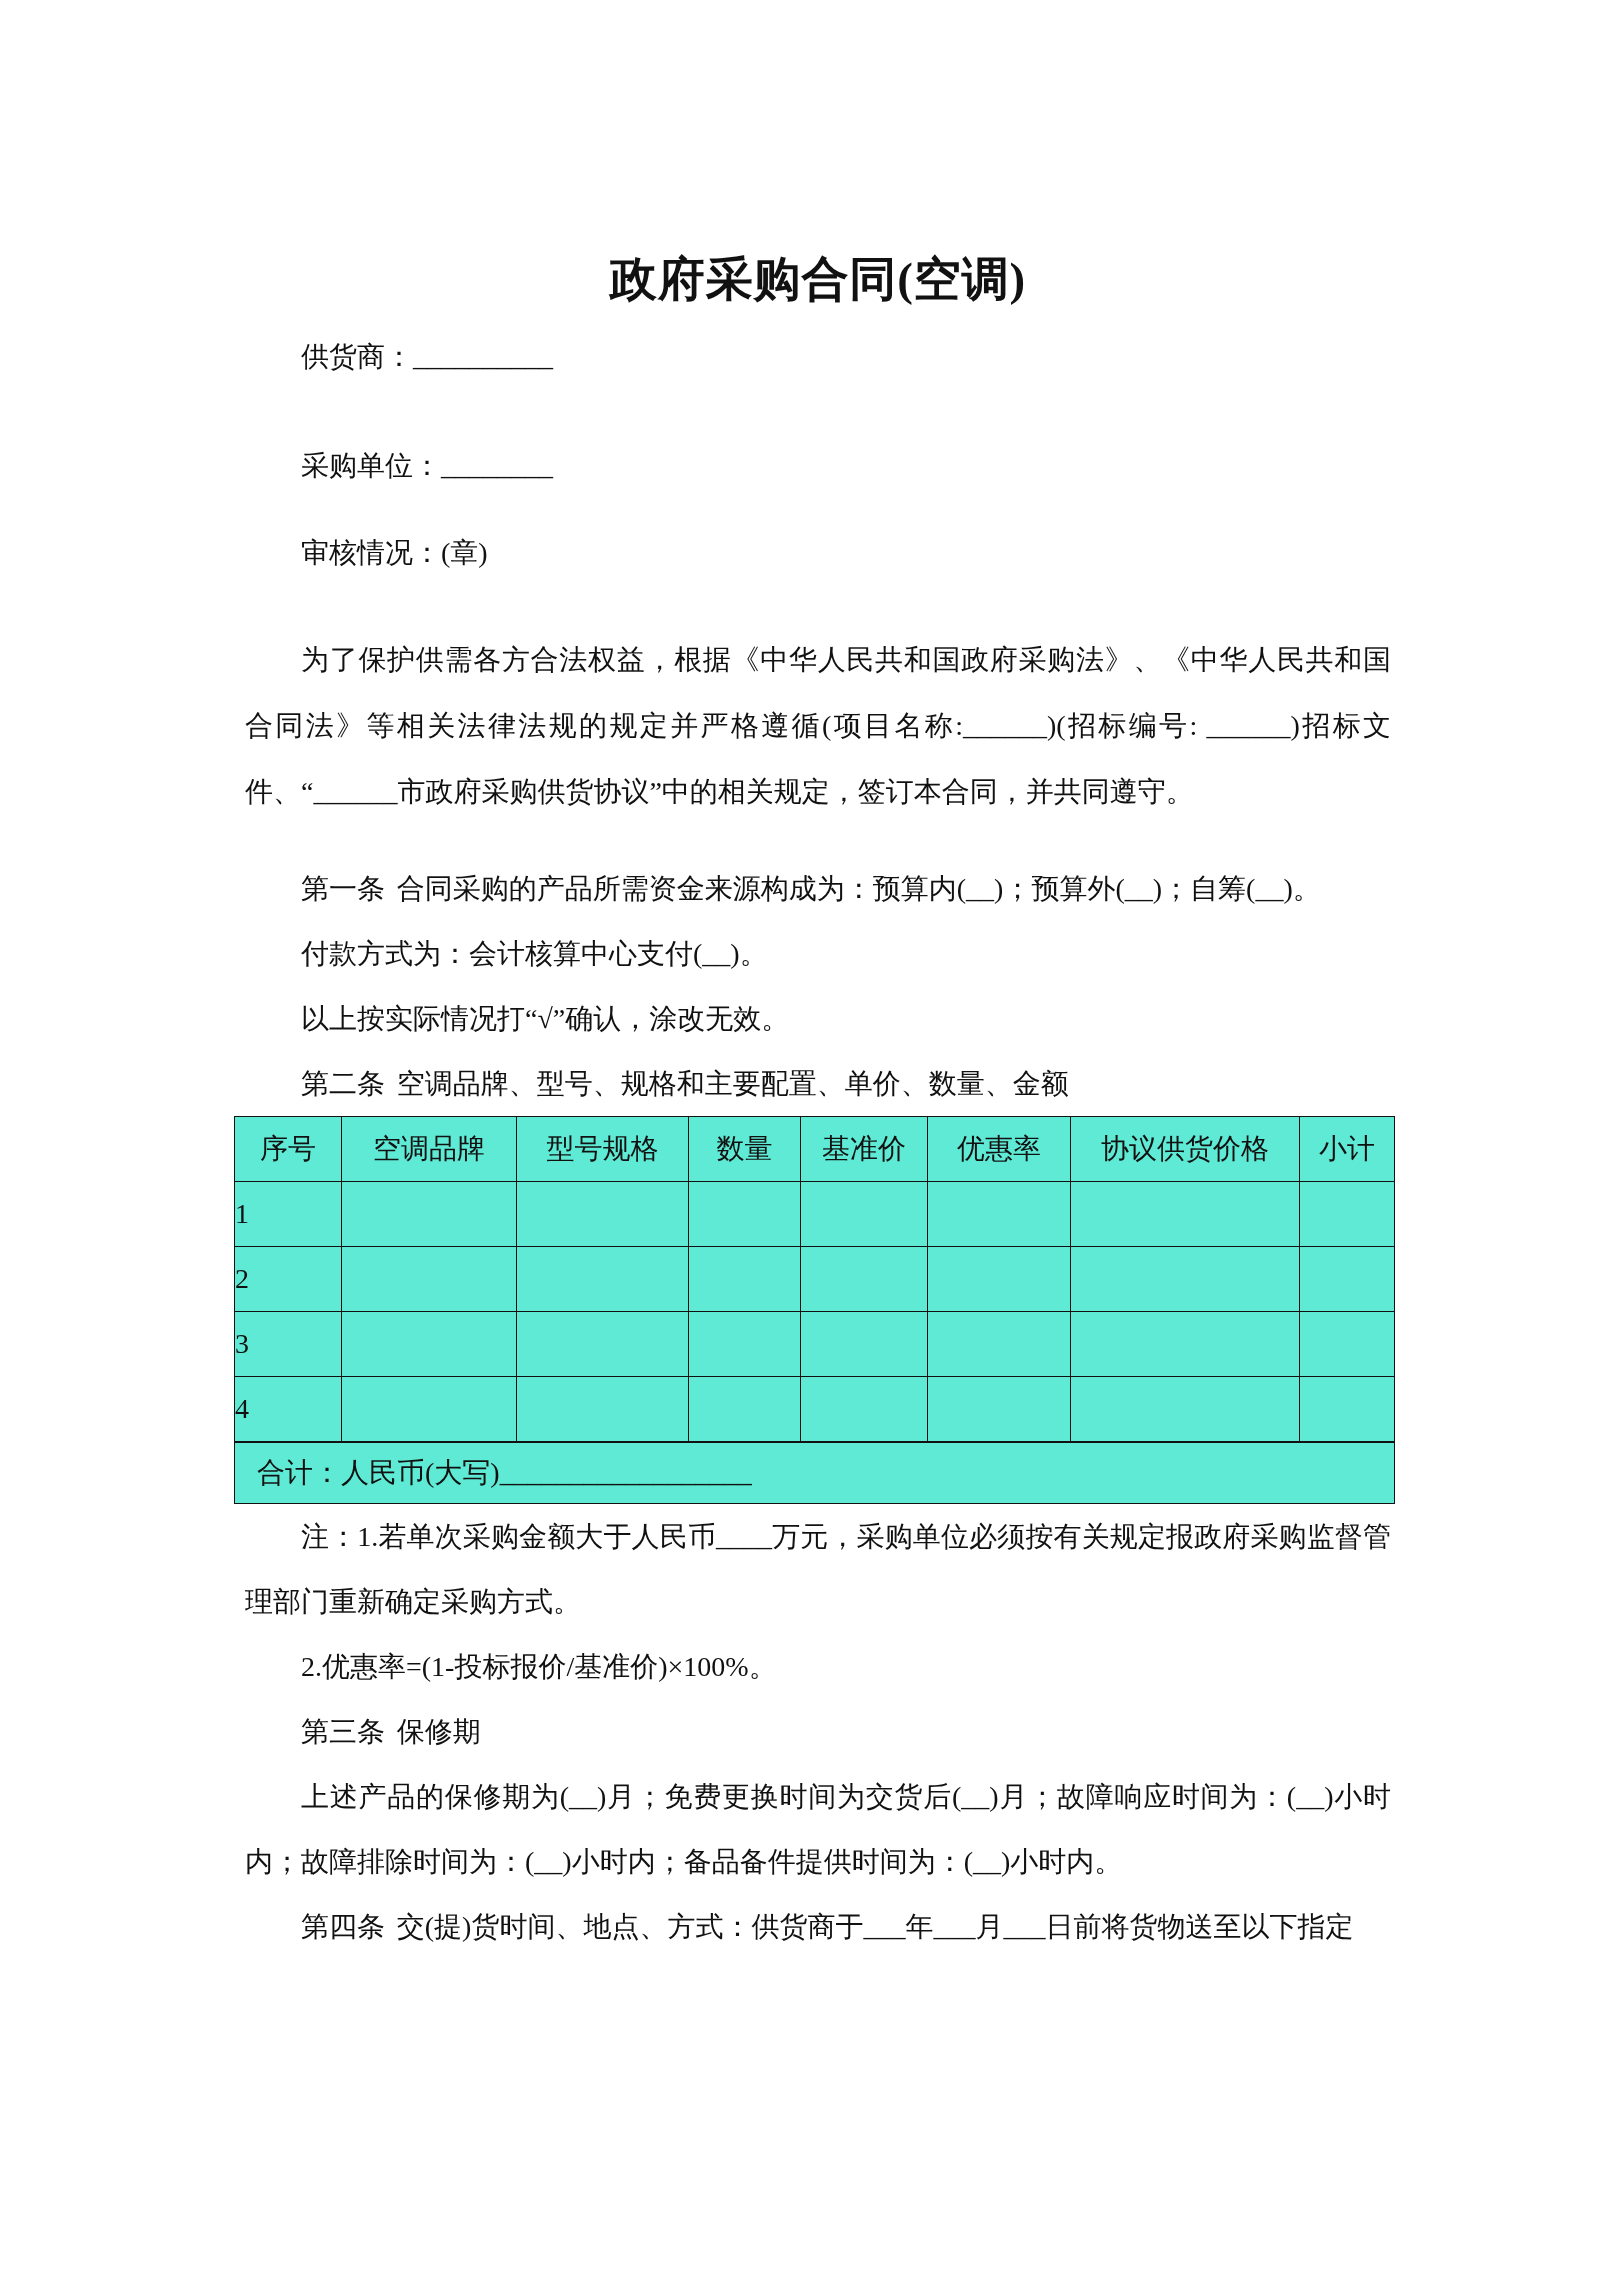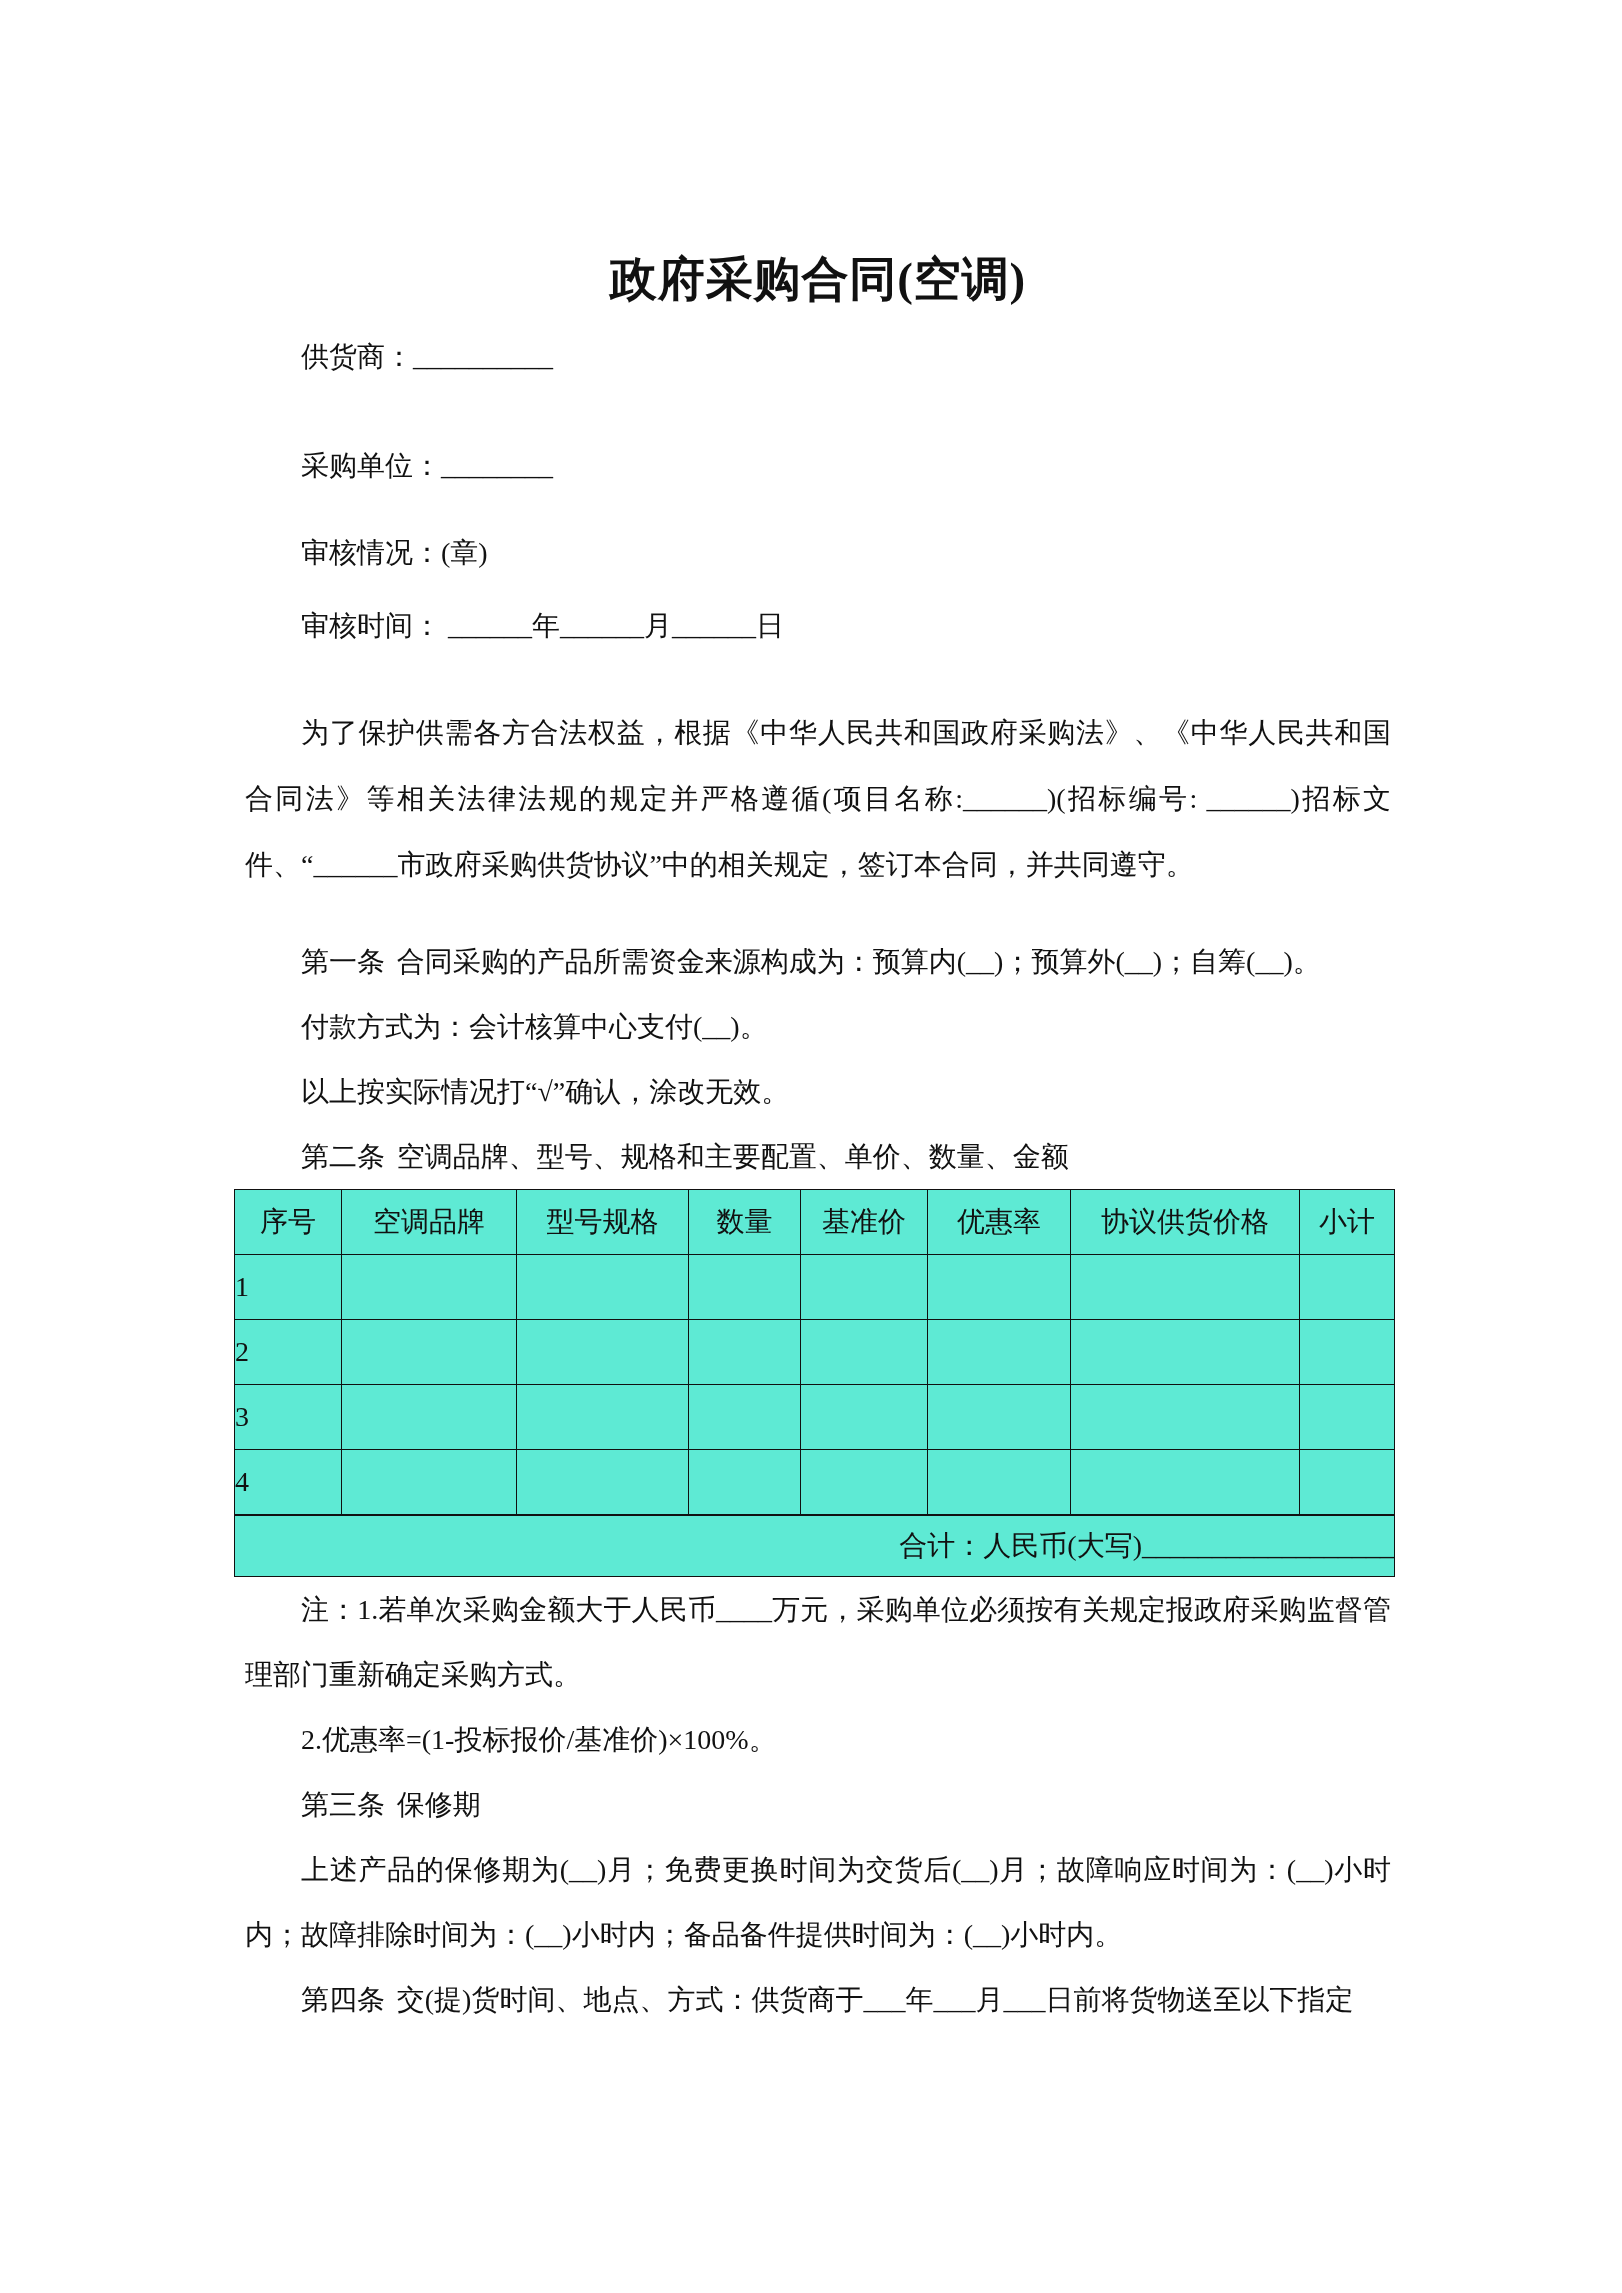--- a/index.html
+++ b/index.html
@@ -68,36 +68,35 @@
     vertical-align: middle;
     background: #5eead4;
     overflow: hidden;
   }
   td.th   { height: 64px; text-align: center; }
   td.numc { height: 64px; text-align: left; padding-left: 14.5px;
             font-size: 29px; font-family: "Liberation Serif", "DejaVu Serif", serif; }
   td.cell { height: 64px; }
   tr.total-row td {
     height: 60px;
-    text-align: right;
+    text-align: left;
     padding-left: 22px;
     border-top: 2.7px solid #111111;
   }
 </style>
 </head>
 <body>
 
 <div class="page">
 
   <h1 class="doc-title">政府采购合同(空调)</h1>
 
   <p class="field mt15">供货商：__________</p>
   <p class="field mt50">采购单位：________</p>
   <p class="field mt25">审核情况：(章)</p>
-  <p class="field mt10">审核时间： ______年______月______日</p>
 
   <p class="para intro">为了保护供需各方合法权益，根据《中华人民共和国政府采购法》、《中华人民共和国合同法》等相关法律法规的规定并严格遵循(项目名称:______)(招标编号: ______)招标文件、“______市政府采购供货协议”中的相关规定，签订本合同，并共同遵守。</p>
 
   <p class="para aline a1"><span class="art-num">第一条</span><span>合同采购的产品所需资金来源构成为：预算内(__)；预算外(__)；自筹(__)。</span></p>
   <p class="para aline">付款方式为：会计核算中心支付(__)。</p>
   <p class="para aline">以上按实际情况打“√”确认，涂改无效。</p>
   <p class="para aline"><span class="art-num">第二条</span><span>空调品牌、型号、规格和主要配置、单价、数量、金额</span></p>
 
   <table class="products">
     <colgroup>

